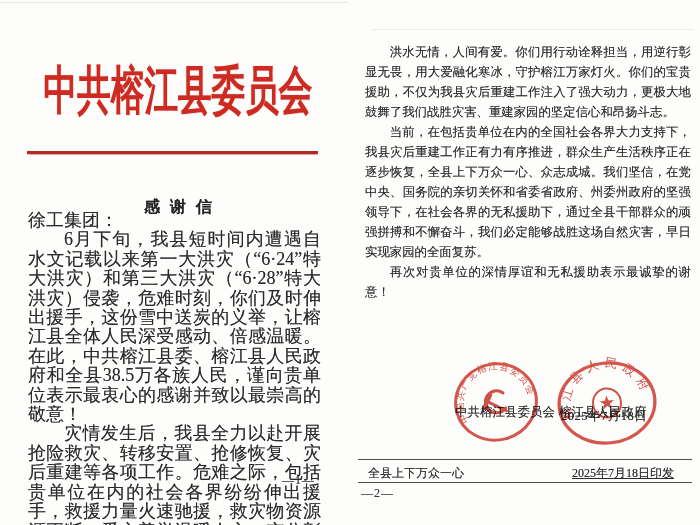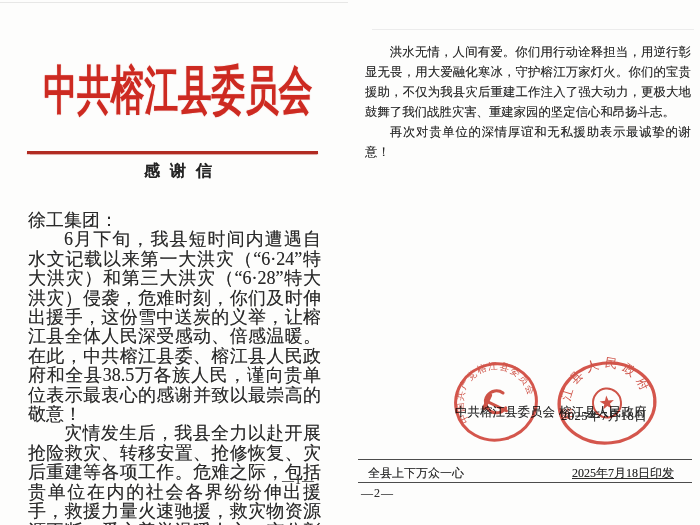--- a/index.html
+++ b/index.html
@@ -22,21 +22,21 @@
     text-align:center;font-weight:bold;font-size:40px;line-height:40px;
     color:#cd2a21;letter-spacing:0;white-space:nowrap;
     transform:scale(.84,1.30);transform-origin:50% 50%;
     text-shadow:0 0 1px rgba(205,42,33,.55);
   }
   .red-divider{
     position:absolute;top:151px;left:17px;width:291px;height:2.5px;
     background:#b12b22;box-shadow:0 .5px 1px rgba(177,43,34,.4);
   }
   .letter-title{
-    position:absolute;top:161px;left:0;width:100%;margin:0;
+    position:absolute;top:197px;left:0;width:100%;margin:0;
     text-align:center;font-size:16px;font-weight:bold;color:#222;
     letter-spacing:10px;text-indent:10px;
     text-shadow:0 0 .6px rgba(34,34,34,.5);
   }
   .body-block{
     position:absolute;color:#2a2a2a;text-align:justify;
     text-shadow:0 0 .6px rgba(42,42,42,.5);
   }
   .body-1{top:211px;left:18px;width:293px;font-size:18px;line-height:19.4px;}
   .body-1 p,.body-2 p{margin:0;text-indent:2em;}
@@ -95,20 +95,21 @@
     <p>灾情发生后，我县全力以赴开展抢险救灾、转移安置、抢修恢复、灾后重建等各项工作。危难之际，包括贵单位在内的社会各界纷纷伸出援手，救援力量火速驰援，救灾物资源源不断，爱心善举温暖人心，充分彰显了中华民族“一方有难、八方支援”的传统美德和同舟共济、众志成城的强大凝聚力，央视报道称榕江洪灾救援诠释了“中国式团结”。</p>
   </div>
 
   <div class="pagenum pagenum-1">—1—</div>
 </div>
 
 <div class="page page-2">
 
   <div class="body-block body-2">
     <p>洪水无情，人间有爱。你们用行动诠释担当，用逆行彰显无畏，用大爱融化寒冰，守护榕江万家灯火。你们的宝贵援助，不仅为我县灾后重建工作注入了强大动力，更极大地鼓舞了我们战胜灾害、重建家园的坚定信心和昂扬斗志。</p>
+    <p>当前，在包括贵单位在内的全国社会各界大力支持下，我县灾后重建工作正有力有序推进，群众生产生活秩序正在逐步恢复，全县上下万众一心、众志成城。我们坚信，在党中央、国务院的亲切关怀和省委省政府、州委州政府的坚强领导下，在社会各界的无私援助下，通过全县干部群众的顽强拼搏和不懈奋斗，我们必定能够战胜这场自然灾害，早日实现家园的全面复苏。</p>
     <p>再次对贵单位的深情厚谊和无私援助表示最诚挚的谢意！</p>
   </div>
 
   <div class="sig-text sig-party">中共榕江县委员会</div>
   <div class="sig-text sig-gov">榕江县人民政府</div>
   <div class="sig-text sig-date">2025年7月18日</div>
 
   <svg class="seal seal-party" width="92" height="90" viewBox="-46 -45 92 90">
     <g transform="rotate(-14)">
       <ellipse rx="40.5" ry="38" fill="none" stroke="#cf392e" stroke-width="3"></ellipse>

